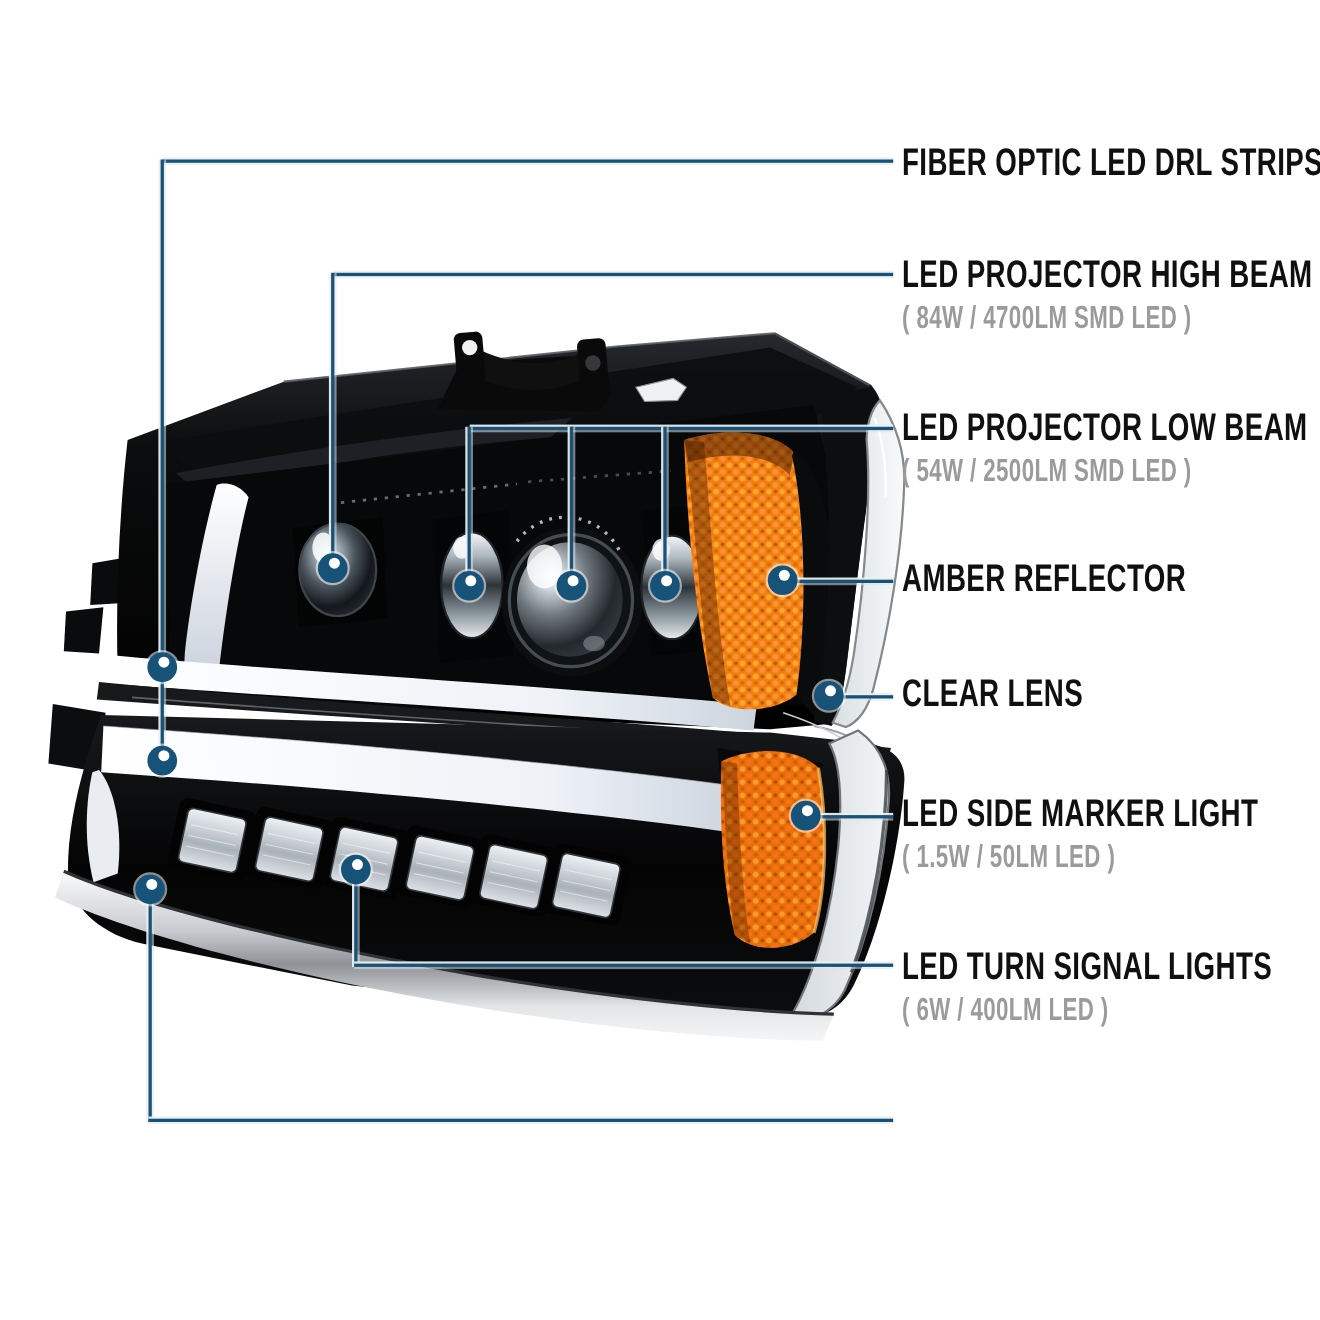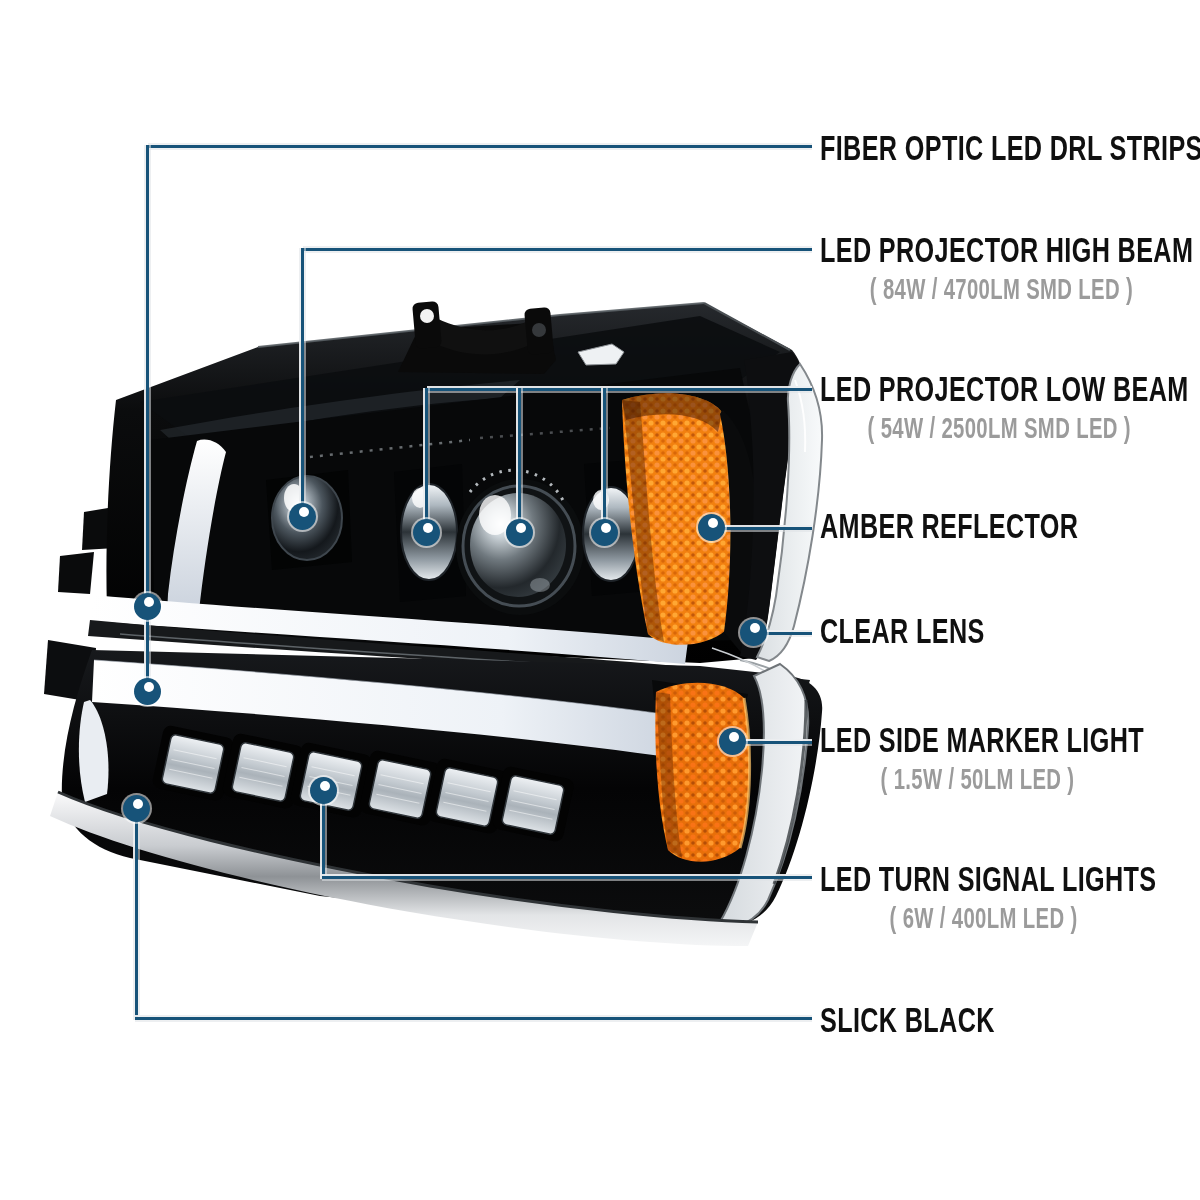--- a/index.html
+++ b/index.html
@@ -1,17 +1,17 @@
 <!DOCTYPE html>
 <html><head>
 <meta charset="utf-8">
 <style>
   html,body{margin:0;padding:0;background:#ffffff;}
   .canvas{position:relative;width:1200px;height:1200px;background:#ffffff;overflow:hidden;
-          font-family:"Liberation Sans",sans-serif;text-align:center;}
+          font-family:"Liberation Sans",sans-serif;}
   svg{position:absolute;left:0;top:0;}
 
   
   .lead{position:absolute;background:#175379;}
   .lead.h{height:3px;box-shadow:0 -2px 0 rgba(236,238,240,.95),0 2px 0 rgba(222,226,229,.55);}
   .lead.v{width:3px;box-shadow:-2px 0 0 rgba(236,238,240,.95),2px 0 0 rgba(222,226,229,.55);}
 
   
   .dot{position:absolute;width:27px;height:27px;border-radius:50%;background:#175379;
        box-shadow:0 0 0 2px rgba(255,255,255,.55);}
@@ -320,17 +320,14 @@
   <div class="callout" style="top:720px">
     <div class="main">LED SIDE MARKER LIGHT</div>
     <div class="sub">( 1.5W / 50LM LED )</div>
   </div>
 
   <div class="callout" style="top:859px">
     <div class="main">LED TURN SIGNAL LIGHTS</div>
     <div class="sub">( 6W / 400LM LED )</div>
   </div>
 
-  <div class="callout" style="top:1000px">
-    <div class="main">SLICK BLACK</div>
-  </div>
 
 </div>
 
 </body></html>

